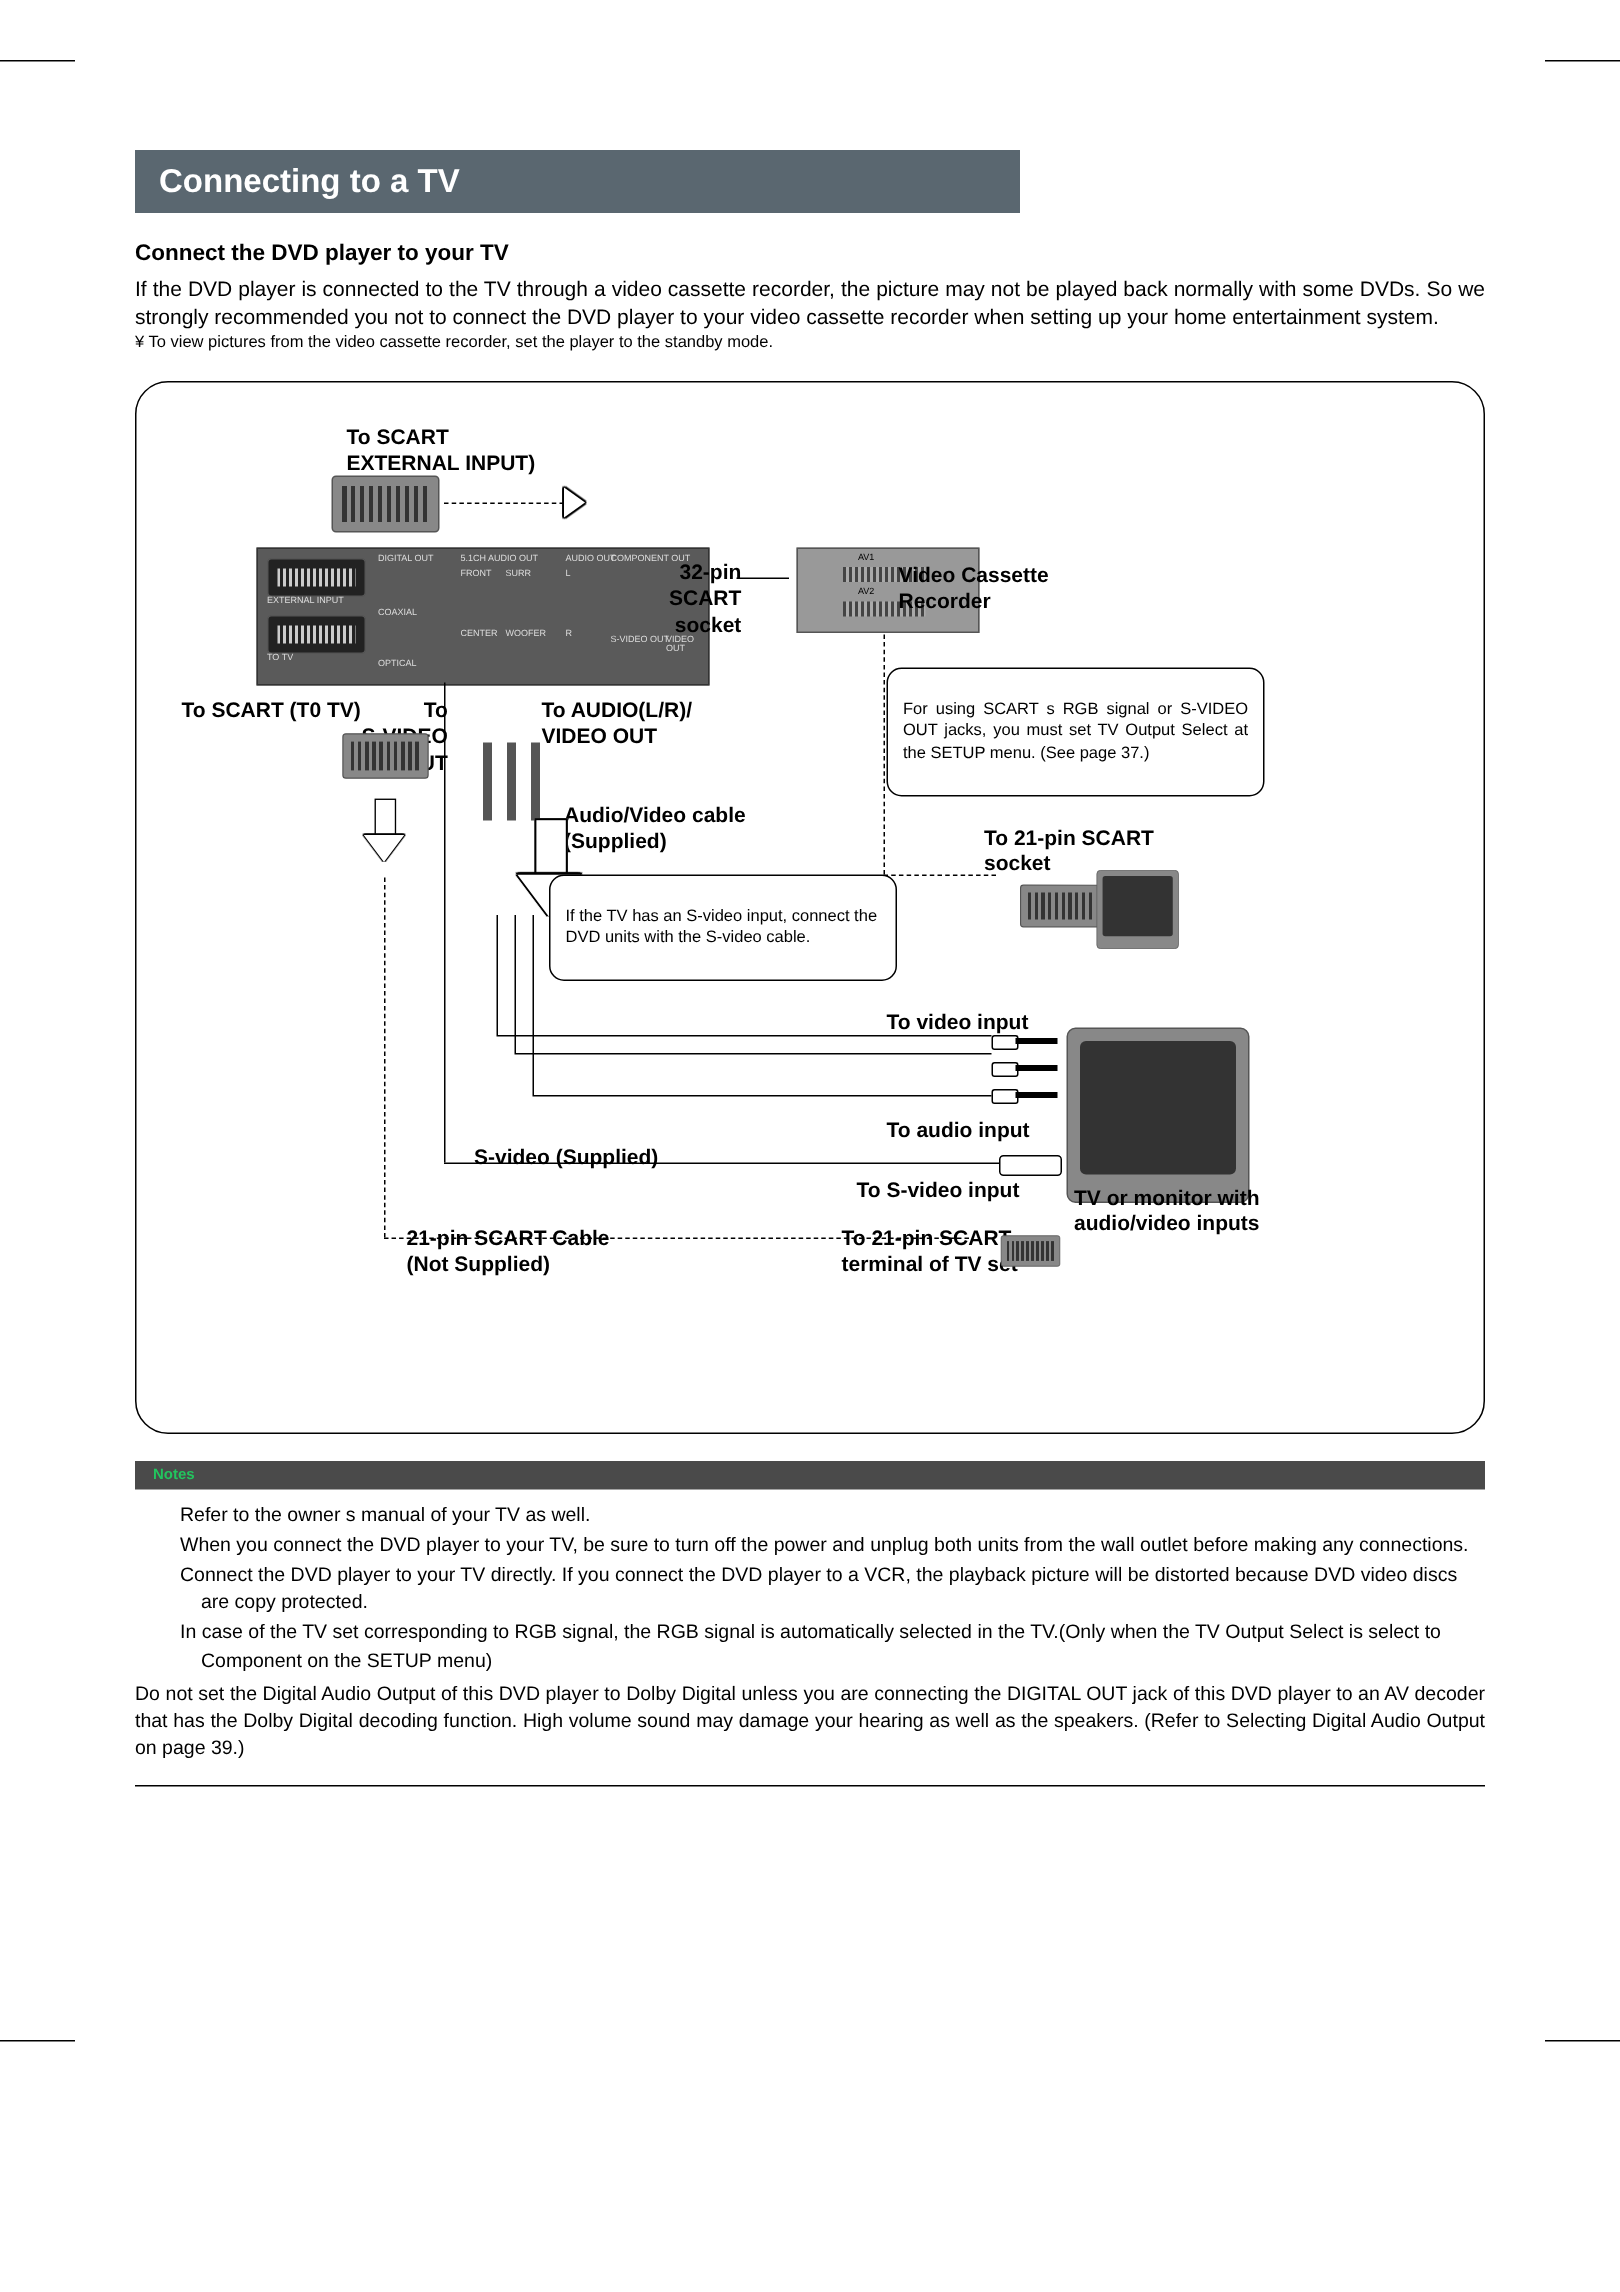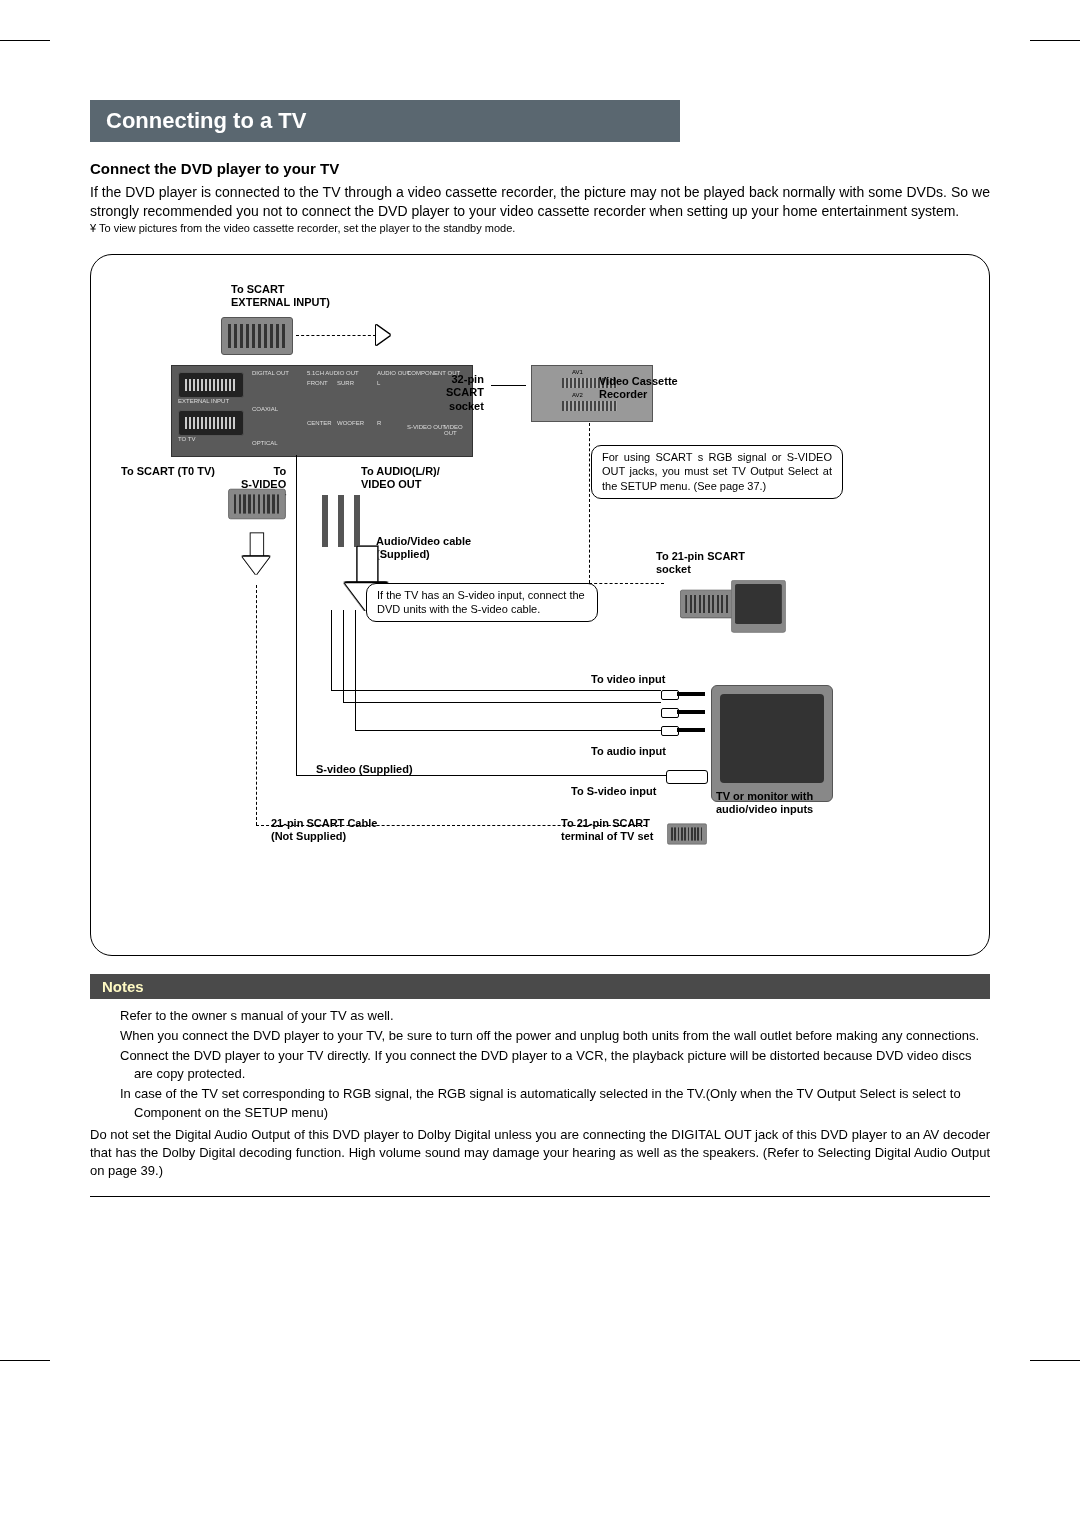--- a/index.html
+++ b/index.html
@@ -49,29 +49,29 @@
   .diagram-frame {
     border: 1.5px solid #000;
     border-radius: 22px;
     margin: 18px 0;
     position: relative;
     height: 700px;
     overflow: hidden;
   }
   .d-label {
     position: absolute;
-    font-size: 11px;
+    font-size: 14px;
     font-weight: 700;
     line-height: 1.25;
   }
   .d-box {
     position: absolute;
     border: 1px solid #000;
     border-radius: 10px;
-    padding: 4px 10px;
+    padding: 20px 10px;
     font-size: 11px;
     background: #fff;
     line-height: 1.35;
   }
   .scart {
     position: absolute;
     width: 70px; height: 36px;
     background: #888;
     border: 1px solid #555;
     border-radius: 3px;
@@ -125,21 +125,21 @@
   .rca::before{content:"";position:absolute;left:0;top:5px;width:16px;height:8px;border:1.5px solid #000;border-radius:2px;}
   .rca::after{content:"";position:absolute;left:16px;top:7px;width:28px;height:4px;background:#000;}
   .triple-cable{
     position:absolute; width:50px; height:52px;
     background:
       linear-gradient(#555,#555) 6px 0/6px 100% no-repeat,
       linear-gradient(#555,#555) 22px 0/6px 100% no-repeat,
       linear-gradient(#555,#555) 38px 0/6px 100% no-repeat;
   }
   .notes-bar{
-    background:#4a4a4a; color:#fef9c3; font-size:15px; font-weight:700;
+    background:#4a4a4a; color:#22c55e; font-size:10px; font-weight:700;
     padding:4px 12px; margin-top:6px;
   }
   .notes-body{
     font-size:13px; line-height:1.4; padding: 8px 2px 0 30px;
     text-indent: -14px;
   }
   .notes-body > div{padding-left:14px; text-indent:-14px; margin-bottom:2px;}
   .warn-head{ display:flex; align-items:center; gap:6px; font-weight:700; font-size:14px; margin-top:20px;}
   .warn-icon{
     display:inline-block; width:0;height:0;

